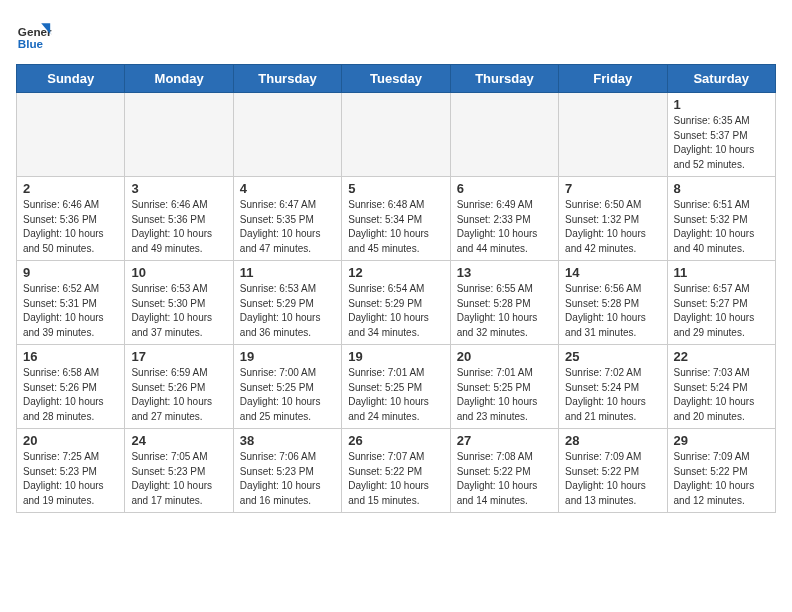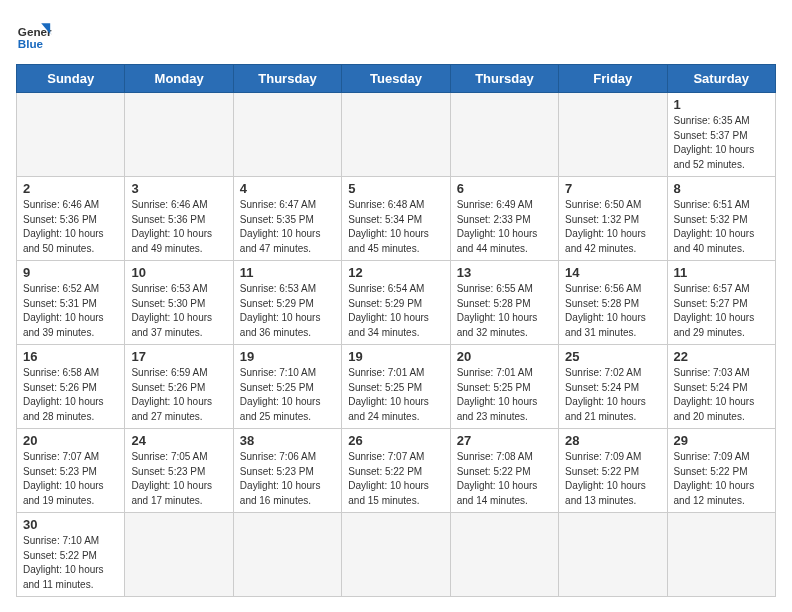--- a/index.html
+++ b/index.html
@@ -218,21 +218,21 @@
 Daylight: 10 hours and 28 minutes.</div>
         </td>
         <td>
           <span class="day-number">17</span>
           <div class="day-info">Sunrise: 6:59 AM
 Sunset: 5:26 PM
 Daylight: 10 hours and 27 minutes.</div>
         </td>
         <td>
           <span class="day-number">19</span>
-          <div class="day-info">Sunrise: 7:10 AM
+          <div class="day-info">Sunrise: 7:00 AM
 Sunset: 5:25 PM
 Daylight: 10 hours and 25 minutes.</div>
         </td>
         <td>
           <span class="day-number">19</span>
           <div class="day-info">Sunrise: 7:01 AM
 Sunset: 5:25 PM
 Daylight: 10 hours and 24 minutes.</div>
         </td>
         <td>
@@ -250,21 +250,21 @@
         <td>
           <span class="day-number">22</span>
           <div class="day-info">Sunrise: 7:03 AM
 Sunset: 5:24 PM
 Daylight: 10 hours and 20 minutes.</div>
         </td>
       </tr>
       <tr class="week-row">
         <td>
           <span class="day-number">20</span>
-          <div class="day-info">Sunrise: 7:07 AM
+          <div class="day-info">Sunrise: 7:25 AM
 Sunset: 5:23 PM
 Daylight: 10 hours and 19 minutes.</div>
         </td>
         <td>
           <span class="day-number">24</span>
           <div class="day-info">Sunrise: 7:05 AM
 Sunset: 5:23 PM
 Daylight: 10 hours and 17 minutes.</div>
         </td>
         <td>
@@ -291,28 +291,14 @@
 Sunset: 5:22 PM
 Daylight: 10 hours and 13 minutes.</div>
         </td>
         <td>
           <span class="day-number">29</span>
           <div class="day-info">Sunrise: 7:09 AM
 Sunset: 5:22 PM
 Daylight: 10 hours and 12 minutes.</div>
         </td>
       </tr>
-      <tr class="week-row">
-        <td>
-          <span class="day-number">30</span>
-          <div class="day-info">Sunrise: 7:10 AM
-Sunset: 5:22 PM
-Daylight: 10 hours and 11 minutes.</div>
-        </td>
-        <td class="empty"></td>
-        <td class="empty"></td>
-        <td class="empty"></td>
-        <td class="empty"></td>
-        <td class="empty"></td>
-        <td class="empty"></td>
-      </tr>
     </tbody>
 </table>
 
 </body></html>

